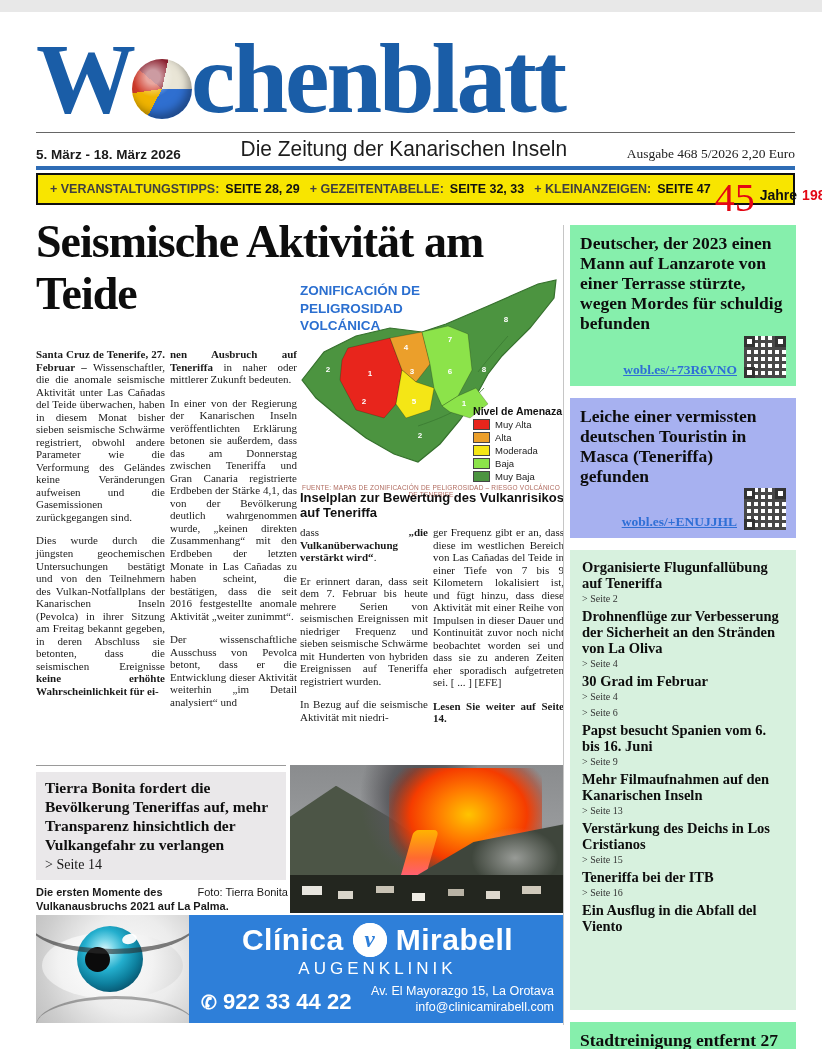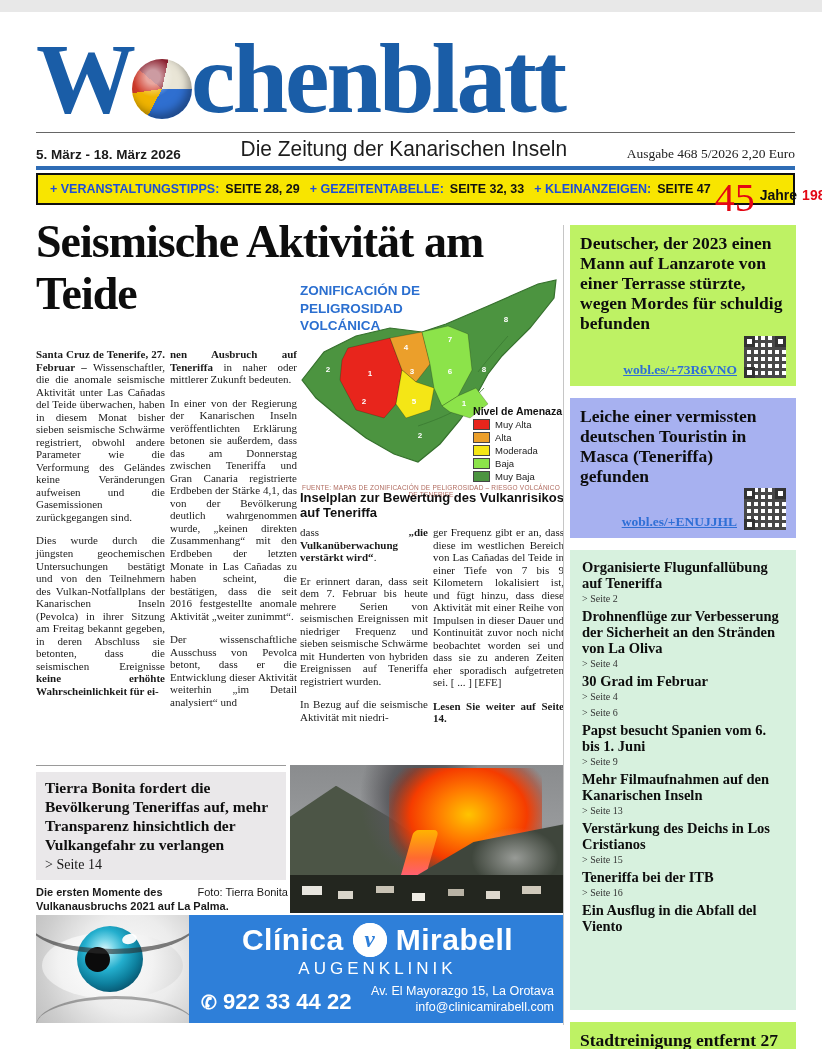--- a/index.html
+++ b/index.html
@@ -19,21 +19,21 @@
   .tagrow{display:flex;justify-content:space-between;align-items:flex-end;
           border-top:1px solid #666;margin-top:4px;padding:3px 0 4px;}
   .daterange{font-family:"Liberation Sans",sans-serif;font-weight:bold;font-size:13.5px;}
   .tagline{font-family:"Liberation Sans",sans-serif;font-size:22px;color:#1d1d1d;transform:scaleX(.95);}
   .issue{font-size:13.5px;color:#222;}
   .bluebar{height:4px;background:#2e6cb5;}
   .banner{margin-top:3px;background:#f8e500;border:2px solid #101010;height:32px;
           display:flex;align-items:center;justify-content:space-between;padding:0 10px 0 12px;}
   .banner-left{display:flex;gap:6px;align-items:center;font-family:"Liberation Sans",sans-serif;
                font-weight:bold;font-size:12.5px;white-space:nowrap;}
-  .banner-label{color:#1d4ed8;}
+  .banner-label{color:#404040;}
   .banner-pages{color:#111;margin-right:4px;}
   .anniv{display:flex;align-items:flex-end;gap:5px;white-space:nowrap;}
   .anniv-45{font-family:"Liberation Serif",serif;color:#e30613;font-size:40px;line-height:.7;
             transform:translateY(9px);font-weight:normal;}
   .anniv-jahre{font-family:"Liberation Sans",sans-serif;font-weight:bold;font-size:14px;color:#111;}
   .anniv-years{font-family:"Liberation Sans",sans-serif;font-weight:bold;font-size:14px;color:#e30613;}
   
   .main{position:absolute;left:36px;top:208px;width:528px;height:812px;}
   .headline{position:absolute;left:0;top:-4px;width:534px;font-weight:bold;font-size:46px;
             line-height:1.14;letter-spacing:-1px;color:#0d0d0d;}
@@ -114,21 +114,21 @@
               box-shadow:inset 0 0 0 2px #fff;}
   .ad-sub{text-align:center;font-size:17px;letter-spacing:4px;margin-top:-2px;}
   .ad-bottom{display:flex;justify-content:space-between;align-items:flex-end;}
   .ad-phone{font-weight:bold;font-size:22px;display:flex;align-items:center;gap:6px;}
   .phone-ico{font-size:19px;transform:rotate(-8deg);}
   .ad-addr{text-align:right;font-size:12.5px;line-height:1.3;}
   
   .divider{position:absolute;left:563px;top:213px;width:1px;height:800px;background:#c6c6c6;}
   .sidebar{position:absolute;left:570px;top:213px;width:226px;display:flex;flex-direction:column;gap:12px;}
   .sbox{padding:9px 10px 8px 10px;}
-  .sbox-gray{background:#bef264;}
+  .sbox-gray{background:#86efac;}
   .sbox-blue{background:#a7b1f0;}
   .sbox-title{font-weight:bold;font-size:17.5px;line-height:1.14;color:#0d0d0d;}
   .sbox-row{display:flex;align-items:flex-end;justify-content:flex-end;gap:7px;margin-top:2px;}
   .sbox-link{color:#2f6fd6;text-decoration:underline;font-size:13.5px;font-weight:bold;}
   .qr{position:relative;width:42px;height:42px;background:#fff;flex:0 0 auto;
       background-image:repeating-linear-gradient(0deg,#484848 0 3px,transparent 3px 7px),
                        repeating-linear-gradient(90deg,#484848 0 3px,transparent 3px 7px);}
   .qr i{position:absolute;width:11px;height:11px;border:3px solid #333;background:#fff;}
   .qr i:nth-child(1){left:0;top:0;}
   .qr i:nth-child(2){right:0;top:0;}
@@ -327,21 +327,21 @@
           <div class="idx-page">&gt; Seite 4</div>
         </div>
         <div class="idx-item">
           <div class="idx-title">30 Grad im Februar</div>
           <div class="idx-page">&gt; Seite 4</div>
         </div>
         <div class="idx-item">
           <div class="idx-page">&gt; Seite 6</div>
         </div>
         <div class="idx-item">
-          <div class="idx-title">Papst besucht Spanien vom 6. bis 1. Juni</div>
+          <div class="idx-title">Papst besucht Spanien vom 6. bis 16. Juni</div>
           <div class="idx-page">&gt; Seite 9</div>
         </div>
         <div class="idx-item">
           <div class="idx-title">Mehr Filmaufnahmen auf den Kanarischen Inseln</div>
           <div class="idx-page">&gt; Seite 13</div>
         </div>
         <div class="idx-item">
           <div class="idx-title">Verstärkung des Deichs in Los Cristianos</div>
           <div class="idx-page">&gt; Seite 15</div>
         </div>

